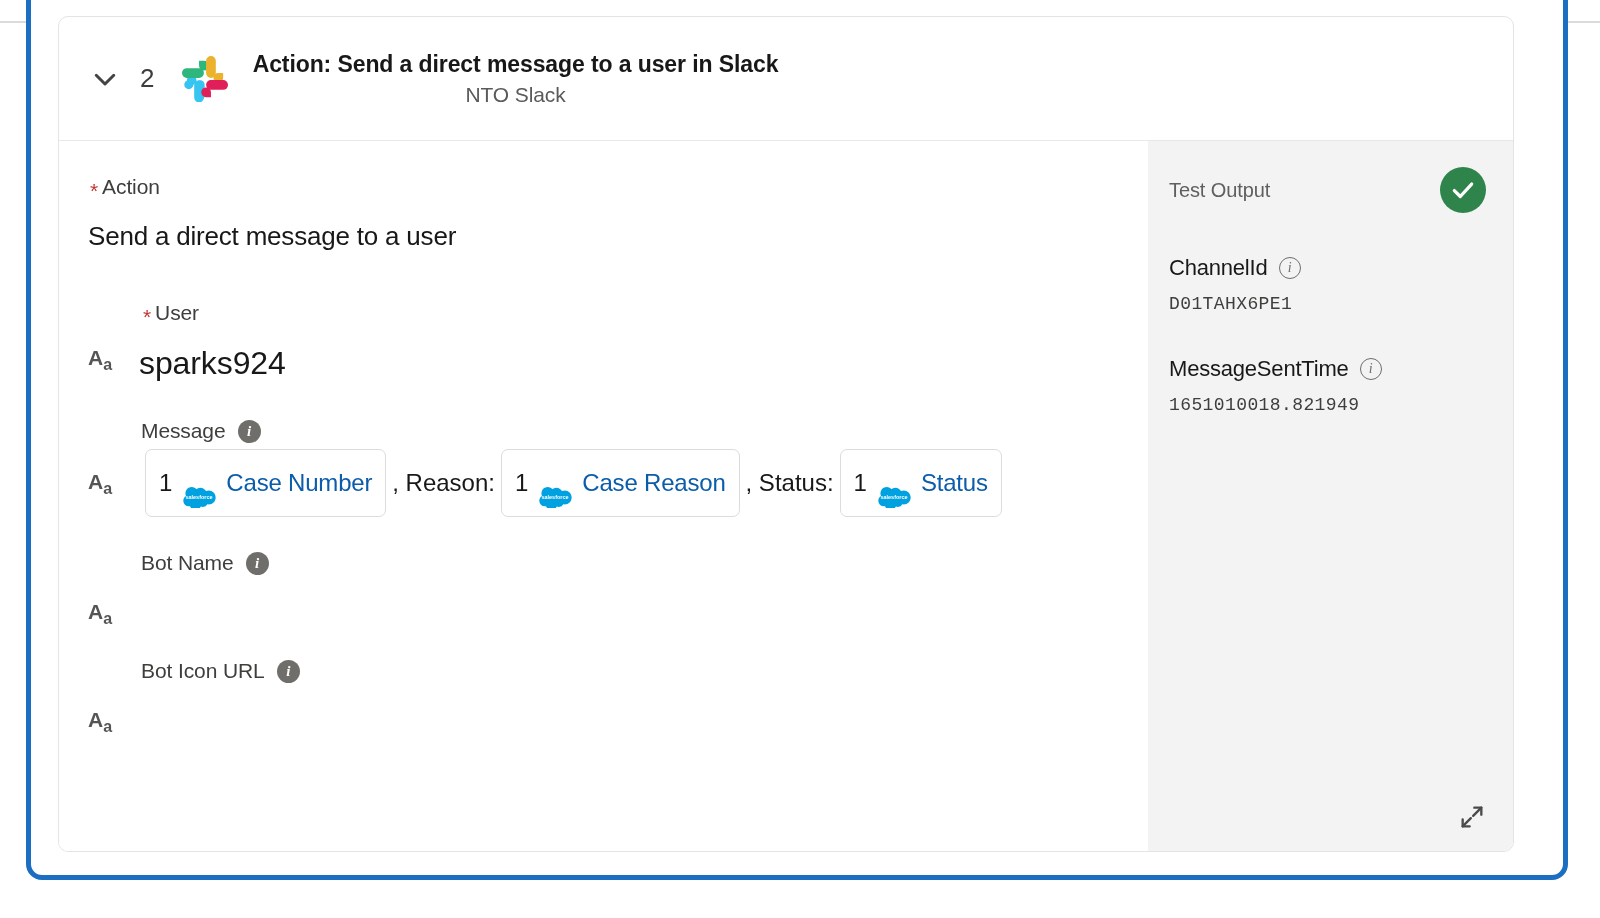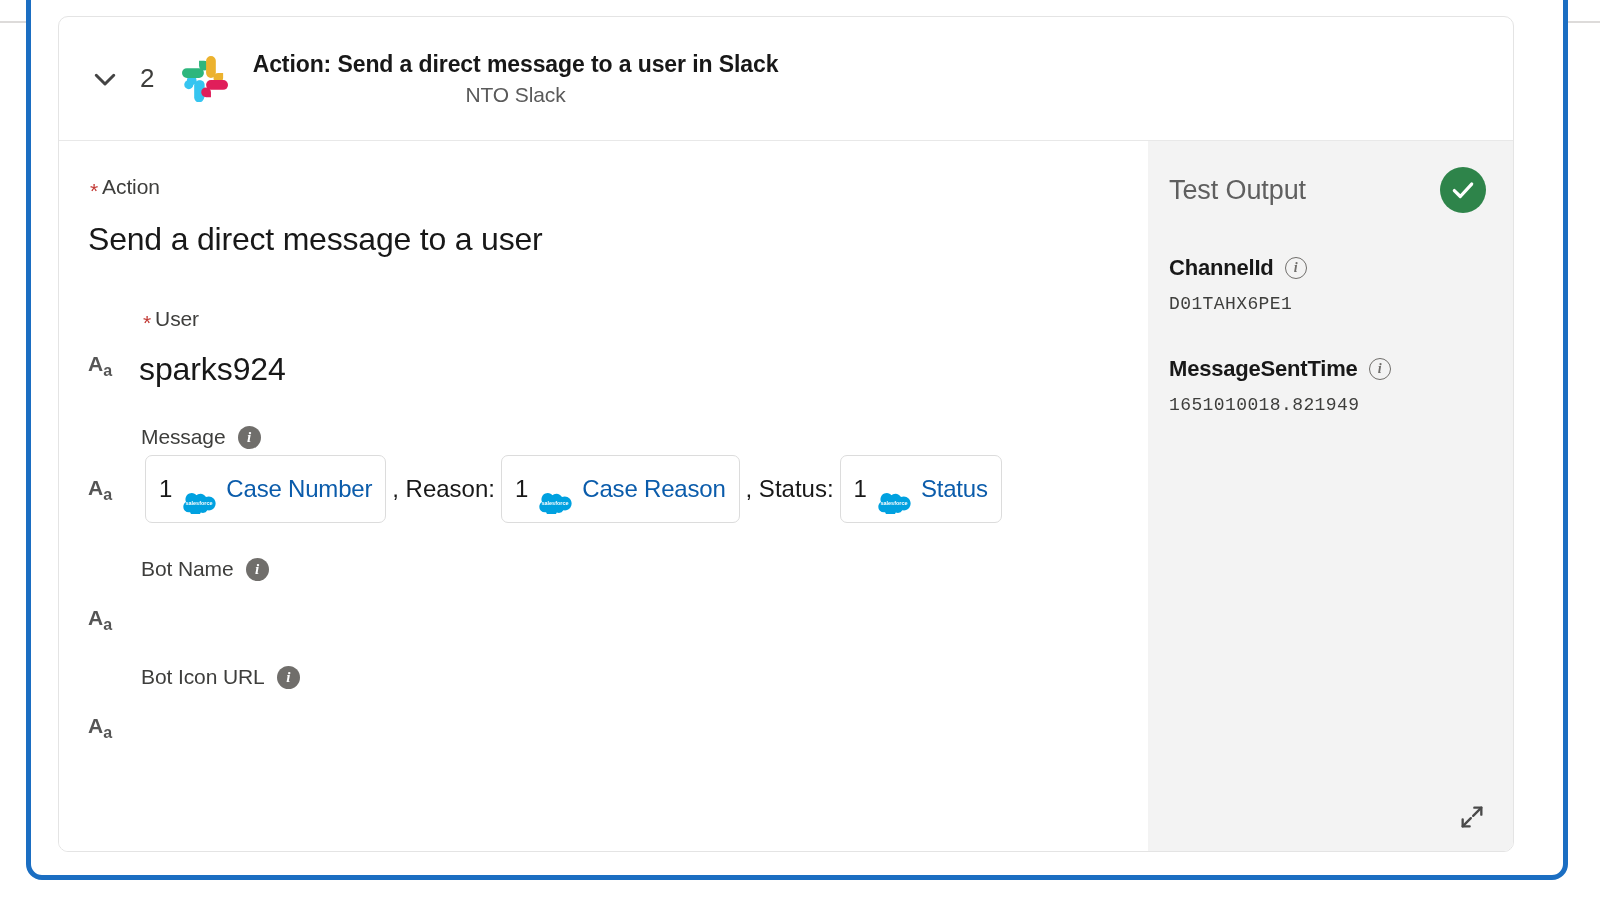--- a/index.html
+++ b/index.html
@@ -150,21 +150,21 @@
   .req-star {
     color: #c23934;
     font-size: 21px;
     margin-right: 4px;
     line-height: 1;
     position: relative;
     top: 3px;
   }
   .action-label { margin-left: 2px; }
   .action-value {
-    font-size: 32px;
+    font-size: 26px;
     color: #181818;
     margin-top: 22px;
     letter-spacing: -0.2px;
   }
 
   .field-row {
     display: flex;
     align-items: flex-start;
   }
   .aa-icon {
@@ -249,39 +249,39 @@
   .plain-text { white-space: pre; }
 
   
   .test-output-head {
     display: flex;
     align-items: center;
     justify-content: space-between;
     padding-right: 27px;
   }
   .test-output-title {
-    font-size: 27px;
+    font-size: 20px;
     color: #5f5f5f;
     letter-spacing: -0.1px;
   }
   .success-badge {
     width: 46px;
     height: 46px;
     border-radius: 50%;
     background: #2e844a;
     display: flex;
     align-items: center;
     justify-content: center;
   }
   .out-field { margin-top: 34px; }
   .out-label {
     display: flex;
     align-items: center;
     font-size: 22px;
-    font-weight: bold;
+    font-weight: normal;
     color: #181818;
     letter-spacing: -0.2px;
   }
   .out-info {
     display: inline-flex;
     align-items: center;
     justify-content: center;
     width: 22px;
     height: 22px;
     border-radius: 50%;

